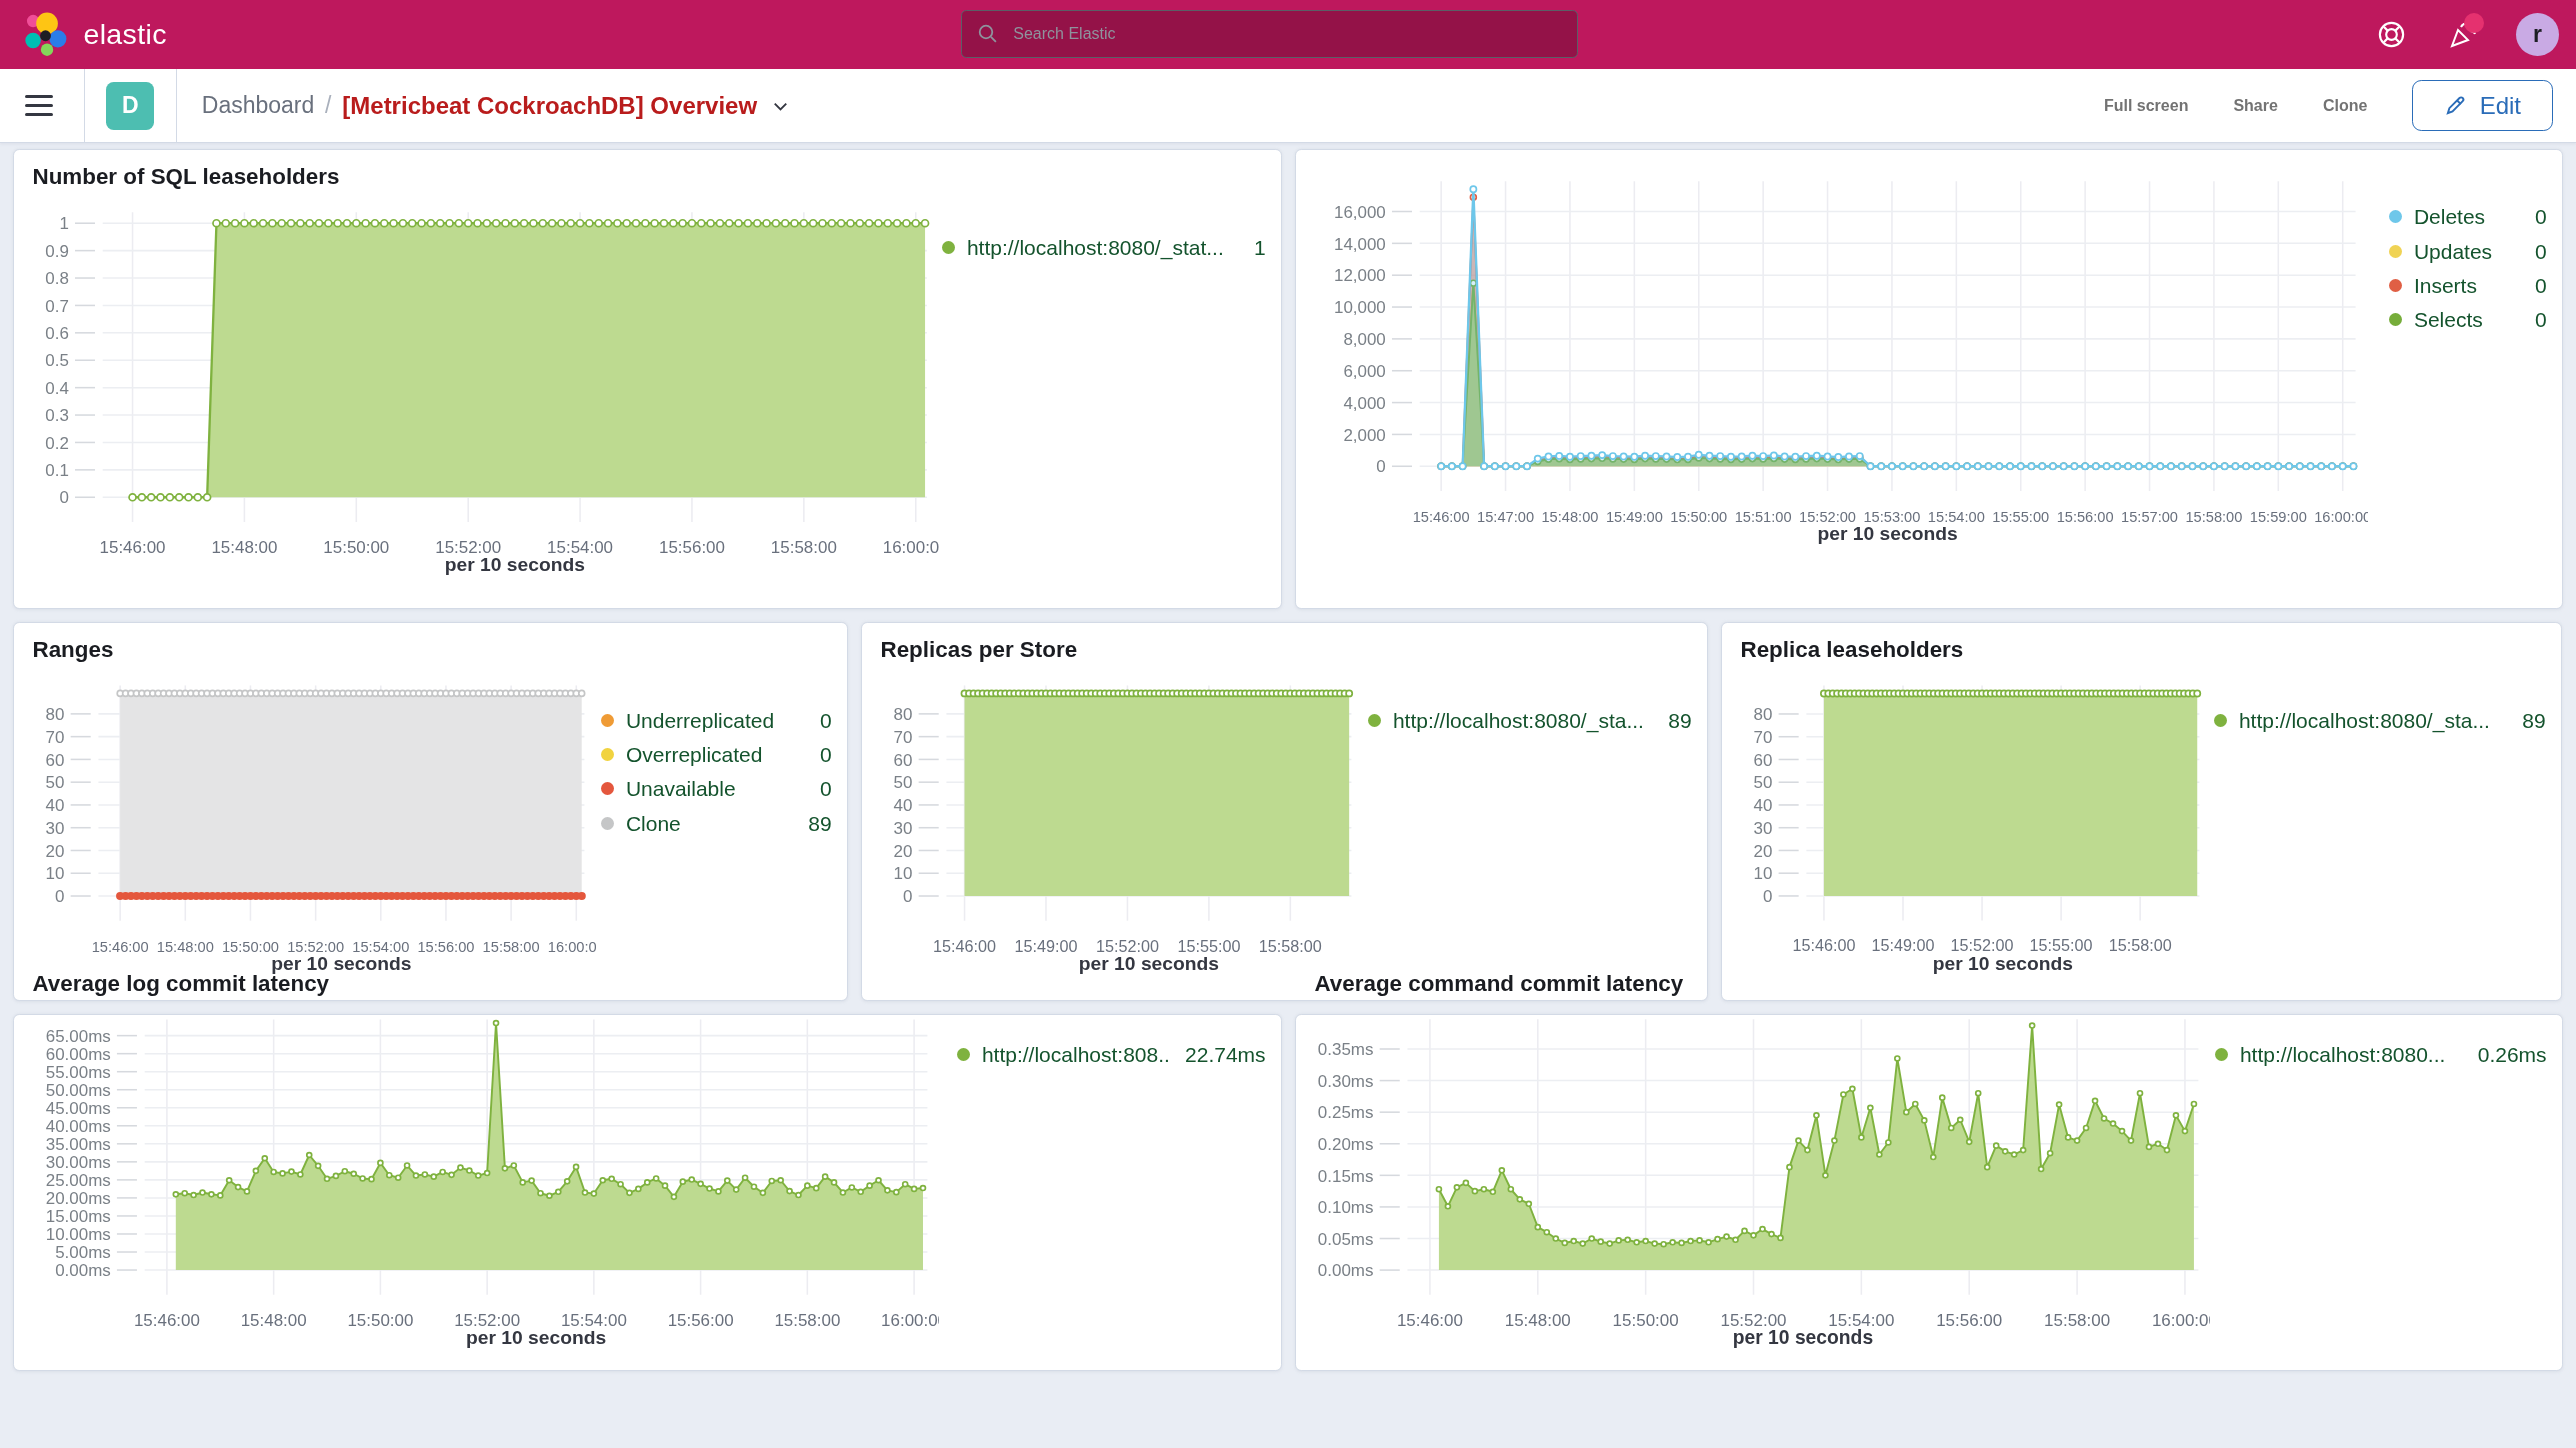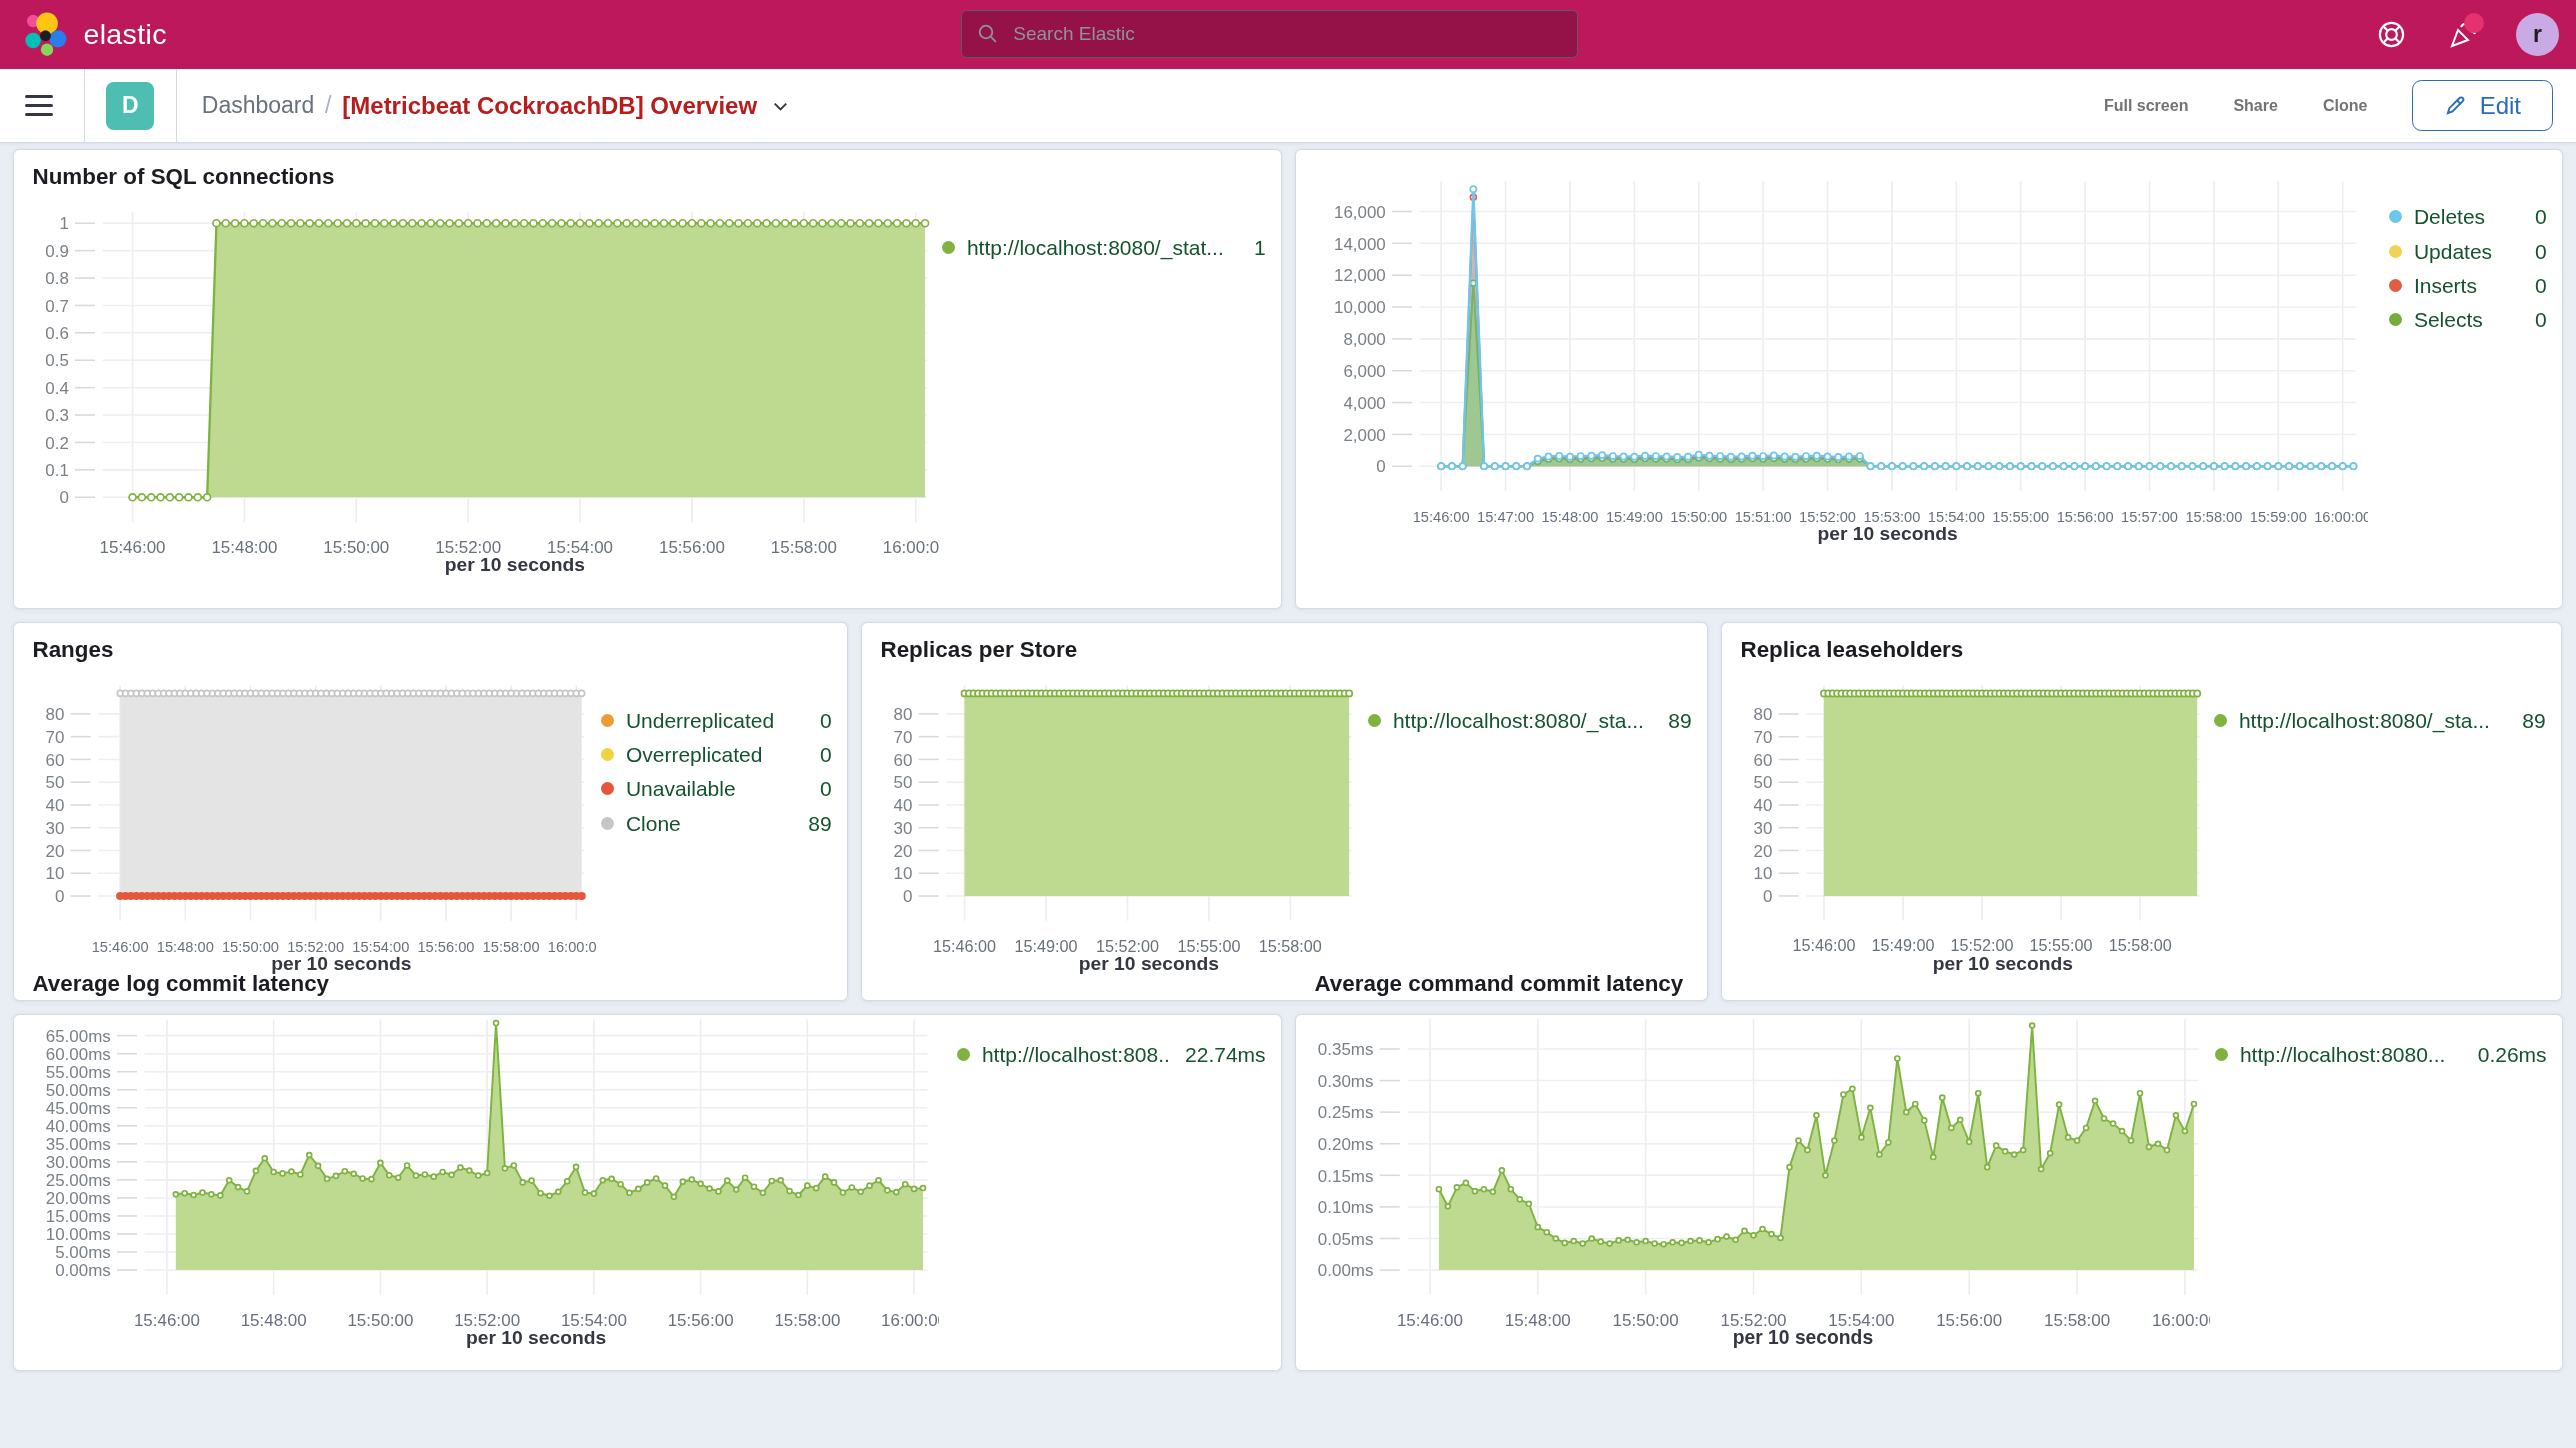--- a/index.html
+++ b/index.html
@@ -8,21 +8,21 @@
 
   
   .topbar{position:absolute;left:0;top:0;width:2576px;height:69px;background:#be185d;
           display:flex;align-items:center;}
   .brand{display:flex;align-items:center;gap:15.4px;margin-left:23px;}
   .brand-text{color:#fff;font-size:28.5px;font-weight:500;letter-spacing:0.4px;}
   .searchbox{position:absolute;left:961px;top:10px;width:617px;height:48px;
              border:0.8px solid #5a5e66;border-radius:5.4px;background:rgba(0,0,0,.22);
              display:flex;align-items:center;padding:0 15.4px;box-sizing:border-box;gap:12.3px;}
   .searchbox input{flex:1;background:transparent;border:none;outline:none;
-             color:#d4d7de;font-size:19px;font-family:inherit;}
+             color:#d4d7de;font-size:16px;font-family:inherit;}
   .searchbox input::placeholder{color:#8e939d;}
   .top-icons{position:absolute;right:17px;top:0;height:69px;display:flex;align-items:center;gap:37px;}
   .icon-btn{position:relative;width:34px;height:34px;display:flex;align-items:center;justify-content:center;cursor:pointer;}
   .notif-dot{position:absolute;right:-4.6px;top:-4.6px;width:20px;height:20px;border-radius:50%;background:#e5316f;}
   .avatar{width:43px;height:43px;border-radius:50%;background:#c9aae4;color:#1d1e24;
           display:flex;align-items:center;justify-content:center;font-size:23px;font-weight:600;cursor:pointer;}
 
   
   .toolbar{position:absolute;left:0;top:69px;width:2576px;height:73px;background:#fff;
            border-bottom:0.8px solid #d3dae6;box-shadow:0 1.5px 2.3px rgba(152,162,179,.15);
@@ -142,21 +142,21 @@
           <line x1="13.5" y1="6.5" x2="17.5" y2="10.5"></line>
         </svg>
         <span>Edit</span>
       </button>
     </div>
   </div>
 
   <div class="content">
     <div class="row r1">
       <div class="panel p-w1">
-        <div class="panel-title">Number of SQL connections</div>
+        <div class="panel-title">Number of SQL leaseholders</div>
         <div class="panel-body">
           <div class="chart"><svg width="910" height="389" viewBox="0 0 1180 505">
                 <line x1="133.73303167420815" y1="25" x2="133.73303167420815" y2="427" stroke="#ececf1" stroke-width="2"></line>
                 <text x="133.73303167420815" y="467" text-anchor="middle" fill="#69707d" font-size="22">15:46:00</text>
                 <line x1="278.9819004524887" y1="25" x2="278.9819004524887" y2="427" stroke="#ececf1" stroke-width="2"></line>
                 <text x="278.9819004524887" y="467" text-anchor="middle" fill="#69707d" font-size="22">15:48:00</text>
                 <line x1="424.2307692307692" y1="25" x2="424.2307692307692" y2="427" stroke="#ececf1" stroke-width="2"></line>
                 <text x="424.2307692307692" y="467" text-anchor="middle" fill="#69707d" font-size="22">15:50:00</text>
                 <line x1="569.4796380090497" y1="25" x2="569.4796380090497" y2="427" stroke="#ececf1" stroke-width="2"></line>
                 <text x="569.4796380090497" y="467" text-anchor="middle" fill="#69707d" font-size="22">15:52:00</text>

